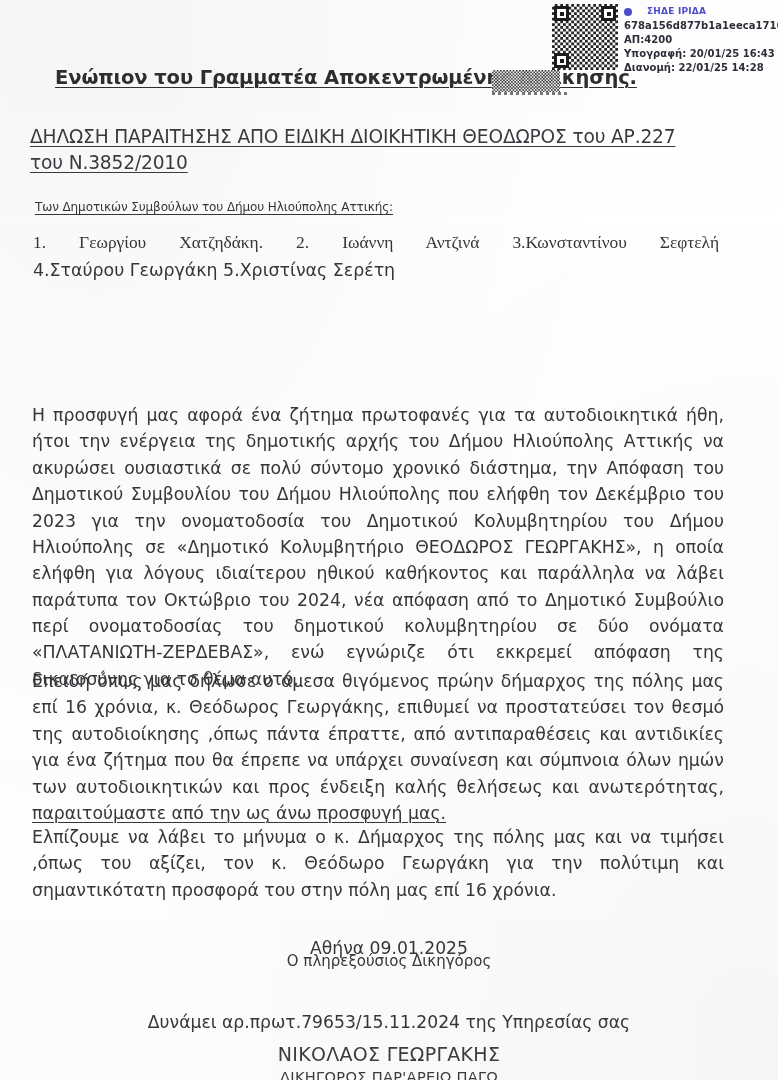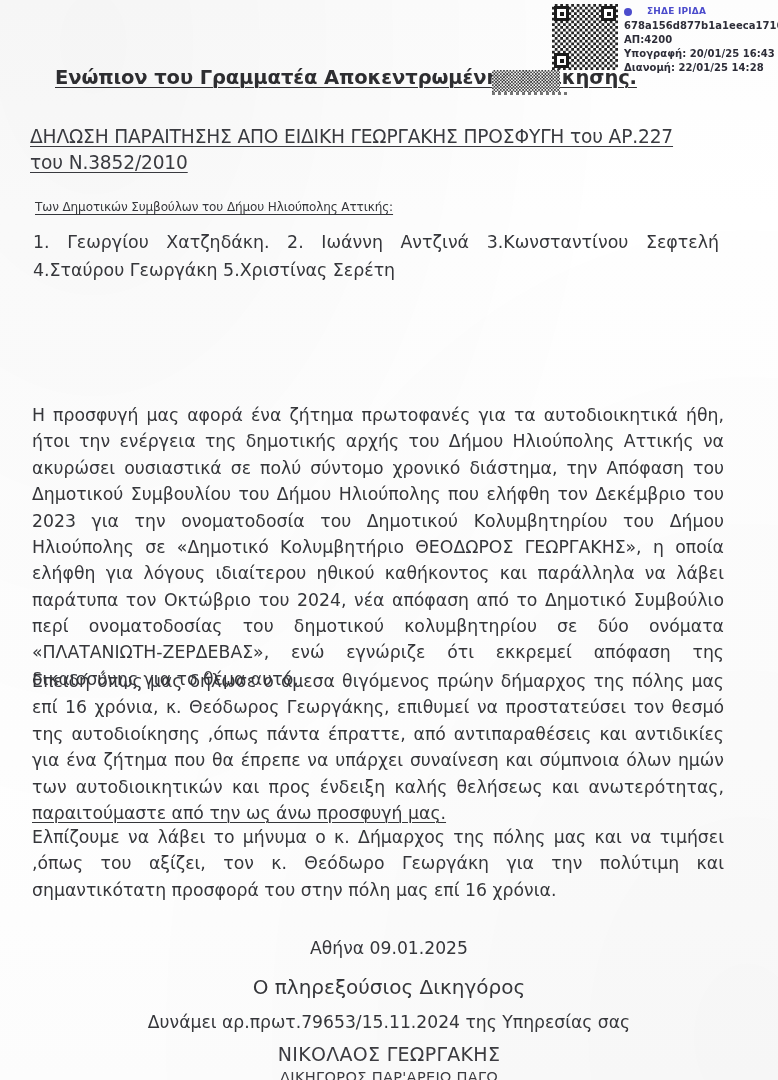--- a/index.html
+++ b/index.html
@@ -171,20 +171,21 @@
     left: 33px;
     width: 686px;
     font-size: 17.4px;
     line-height: 1.62;
     color: #35363a;
   }
   .party-list .l1 {
     display: block;
     text-align: justify;
     text-align-last: justify;
+    font-family: Liberation Serif, serif;
   }
   .party-list .l2 { display: block; }
 
   .body-block {
     position: absolute;
     left: 32px;
     width: 692px;
     font-size: 17.3px;
     line-height: 1.525;
     text-align: justify;
@@ -203,21 +204,21 @@
 
   
   .footer {
     position: absolute;
     left: 0;
     width: 778px;
     text-align: center;
     filter: blur(0.22px);
   }
   .f1 { top: 938px; font-size: 17.2px; color: #35363a; }
-  .f2 { top: 975px; font-size: 20px; color: #35363a; }
+  .f2 { top: 952px; font-size: 15px; color: #35363a; }
   .f3 { top: 1012px; font-size: 17.2px; color: #35363a; }
   .f4 { top: 1043px; font-size: 19px; color: #3b3b40; letter-spacing: 0.3px; }
   .f5 { top: 1068px; font-size: 14.6px; color: #3b3b40; letter-spacing: 0.3px; }
 
   
   .inline-stamp {
     position: absolute;
     top: 70px;
     left: 492px;
     width: 68px;
@@ -263,21 +264,21 @@
       <div class="esig-row">Υπογραφή: 20/01/25 16:43</div>
       <div class="esig-row">Διανομή: 22/01/25 14:28</div>
     </div>
   </div>
 
   <div class="tx heading1">Ενώπιον του Γραμματέα Αποκεντρωμένης Διοίκησης.</div>
   <div class="inline-stamp"></div>
   <div class="inline-stamp-underline"></div>
 
   <div class="tx heading2">
-    <u>ΔΗΛΩΣΗ ΠΑΡΑΙΤΗΣΗΣ ΑΠΟ ΕΙΔΙΚΗ ΓΕΩΡΓΑΚΗΣ ΠΡΟΣΦΥΓΗ του ΑΡ.227</u><br>
+    <u>ΔΗΛΩΣΗ ΠΑΡΑΙΤΗΣΗΣ ΑΠΟ ΕΙΔΙΚΗ ΔΙΟΙΚΗΤΙΚΗ ΘΕΟΔΩΡΟΣ του ΑΡ.227</u><br>
     <u>του Ν.3852/2010</u>
   </div>
 
   <div class="tx party-head">
     <u>Των Δημοτικών Συμβούλων του Δήμου Ηλιούπολης Αττικής:</u>
   </div>
   <div class="tx party-list">
     <span class="l1">1. Γεωργίου Χατζηδάκη. 2. Ιωάννη Αντζινά 3.Κωνσταντίνου Σεφτελή</span>
     <span class="l2">4.Σταύρου Γεωργάκη 5.Χριστίνας Σερέτη</span>
   </div>

